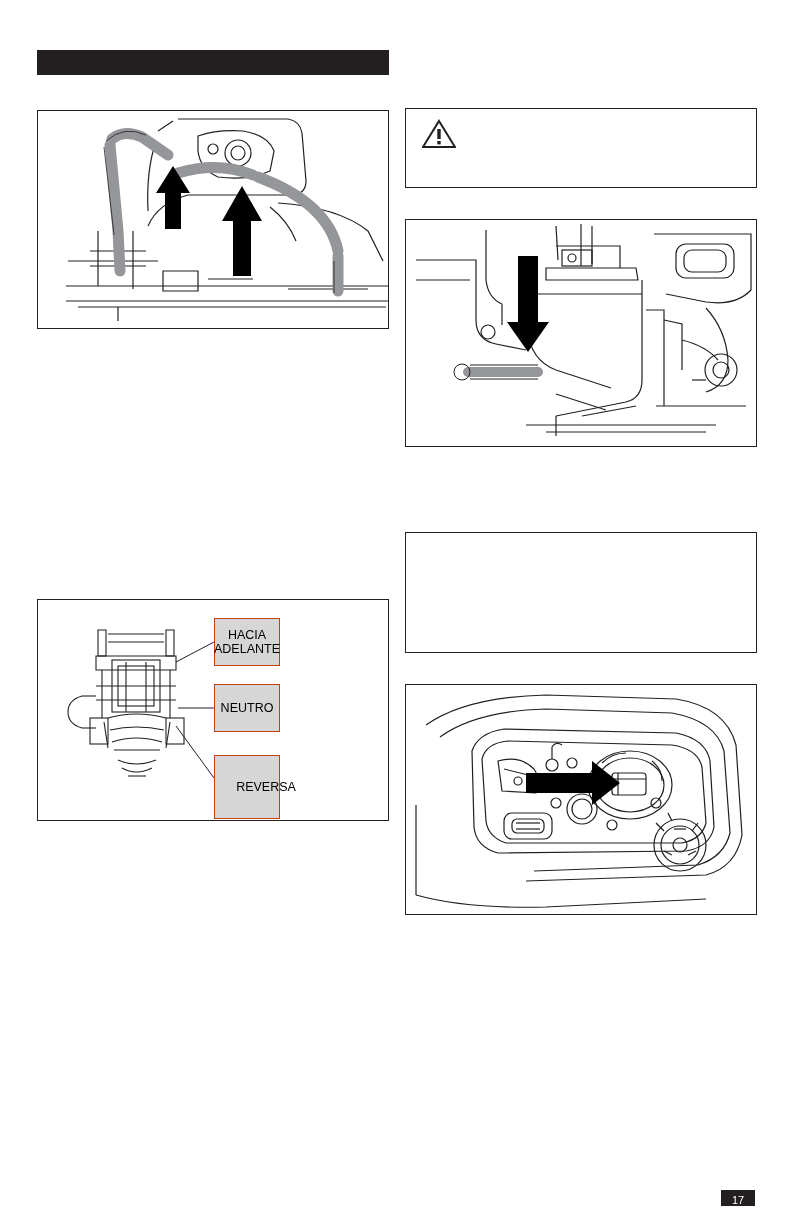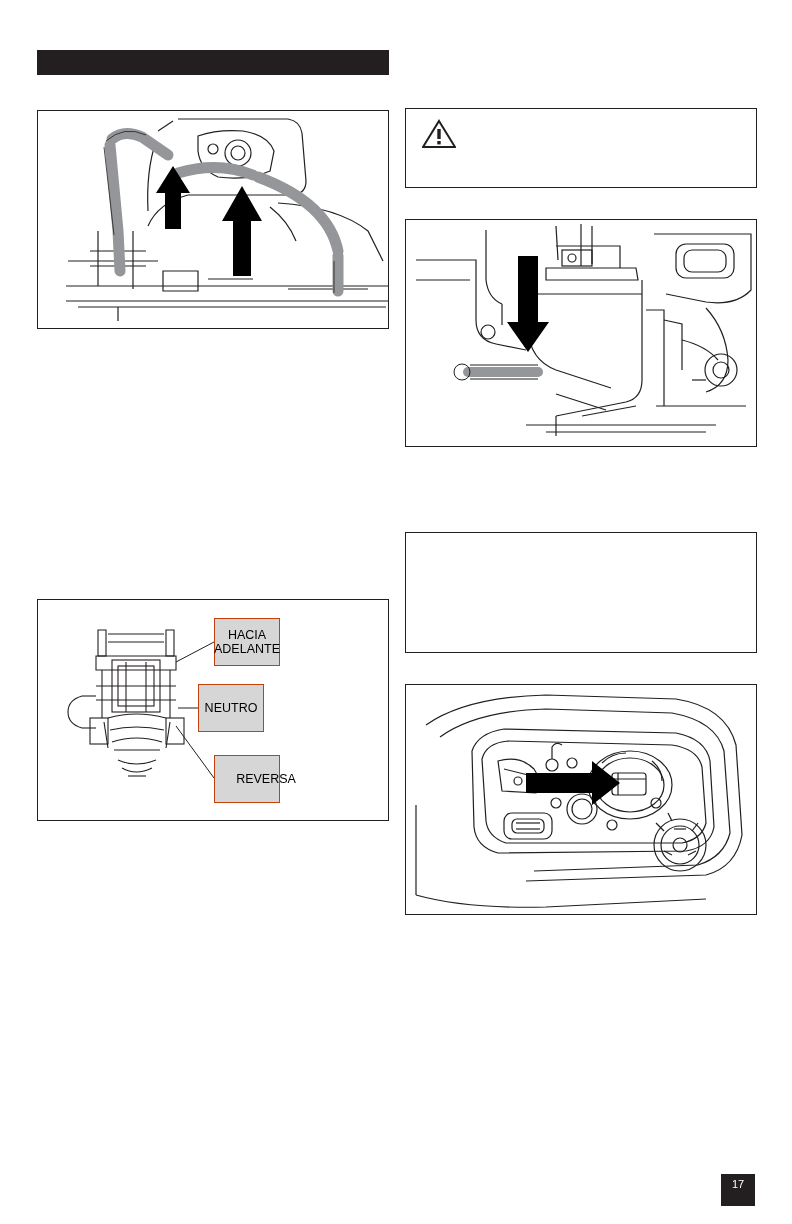--- a/index.html
+++ b/index.html
@@ -77,21 +77,21 @@
     box-sizing: border-box;
     background: #ffffff;
   }
 
   
   .page-tab {
     position: absolute;
     right: 37px;
     bottom: 18px;
     width: 34px;
-    height: 32px;
+    height: 16px;
     background: #231f20;
     color: #ffffff;
     font-size: 11px;
     line-height: 20px;
     text-align: center;
   }
 
   
   .callout {
     position: absolute;
@@ -101,22 +101,22 @@
     font-size: 12.5px;
     line-height: 14px;
     text-align: center;
     display: flex;
     align-items: center;
     justify-content: center;
     padding: 2px;
     color: #000;
   }
   #callout-forward { left: 176px; top: 18px;  width: 66px; height: 48px; }
-  #callout-neutral { left: 160px; top: 84px;  width: 66px; height: 48px; }
-  #callout-reverse { left: 176px; top: 155px; width: 66px; height: 48px; padding-left: 40px; }
+  #callout-neutral { left: 176px; top: 84px;  width: 66px; height: 48px; }
+  #callout-reverse { left: 176px; top: 155px; width: 66px; height: 64px; padding-left: 40px; }
   #callout-lock    { left: 243px; top: 79px;  width: 80px; height: 58px; }
 
   .svgfill { position: absolute; left: 0; top: 0; }
 </style>
 </head>
 <body>
 
 <div class="header-bar"></div>
 
 <div class="fig" id="fig-handles">

